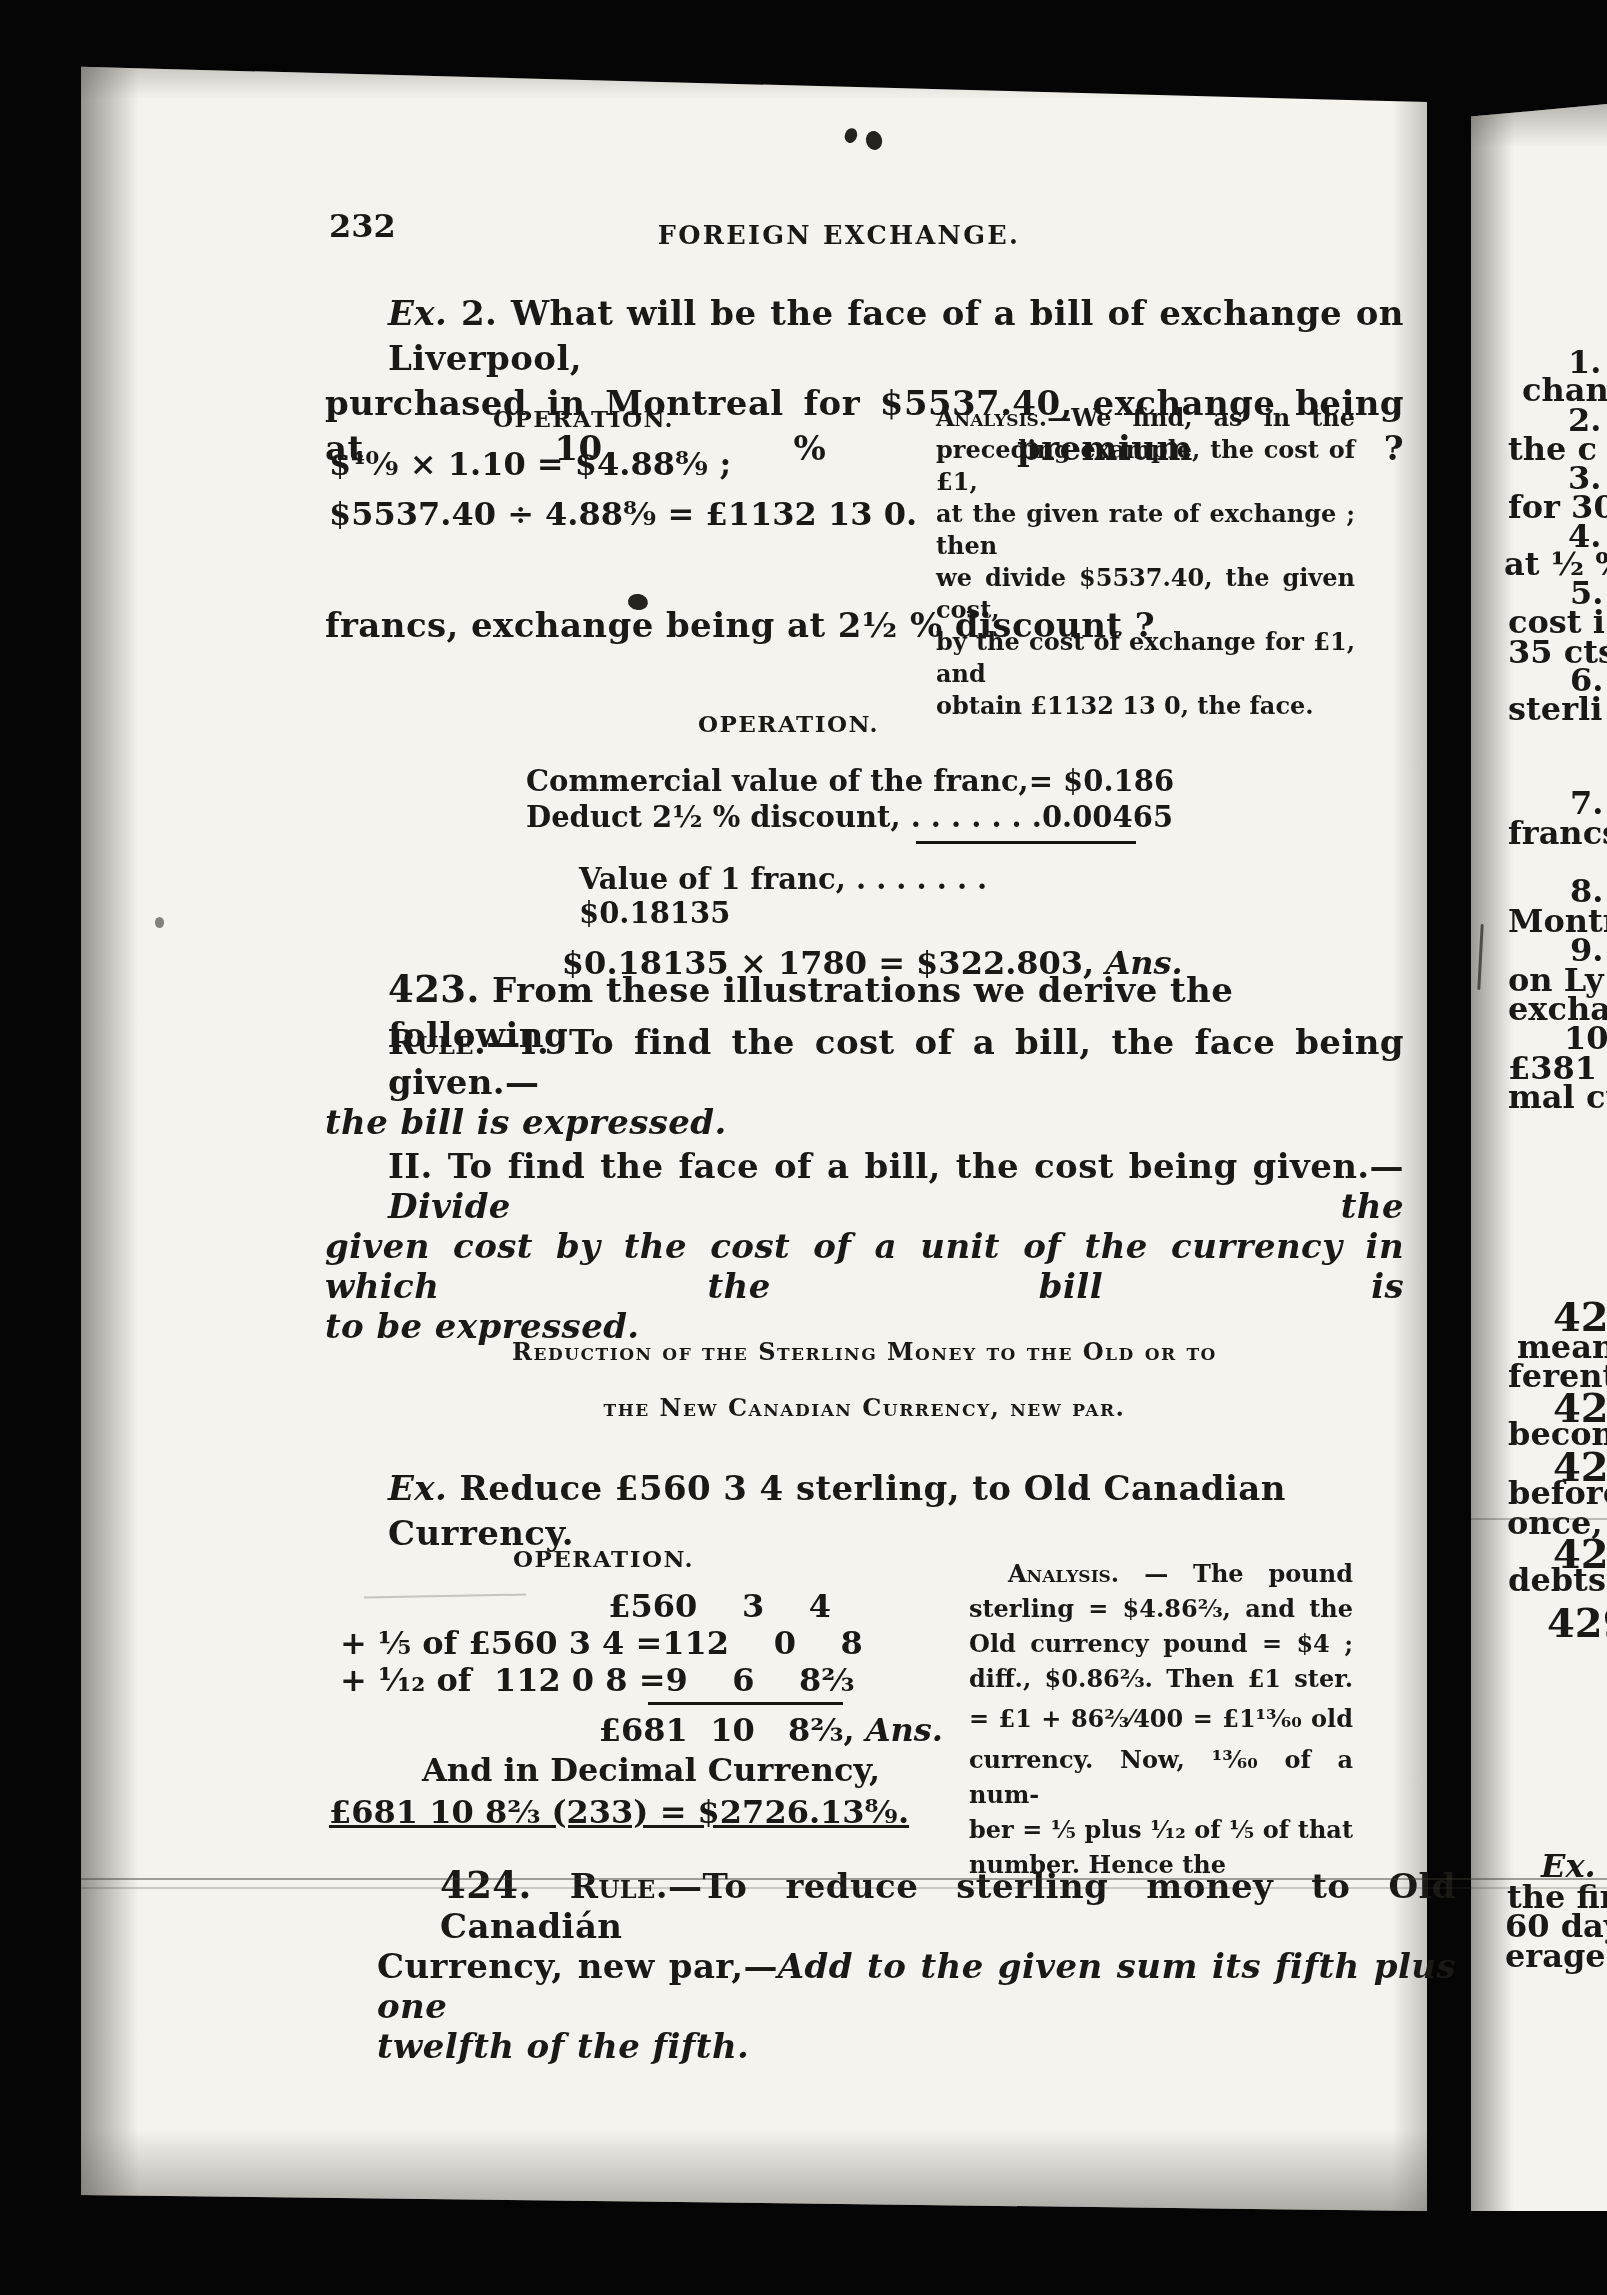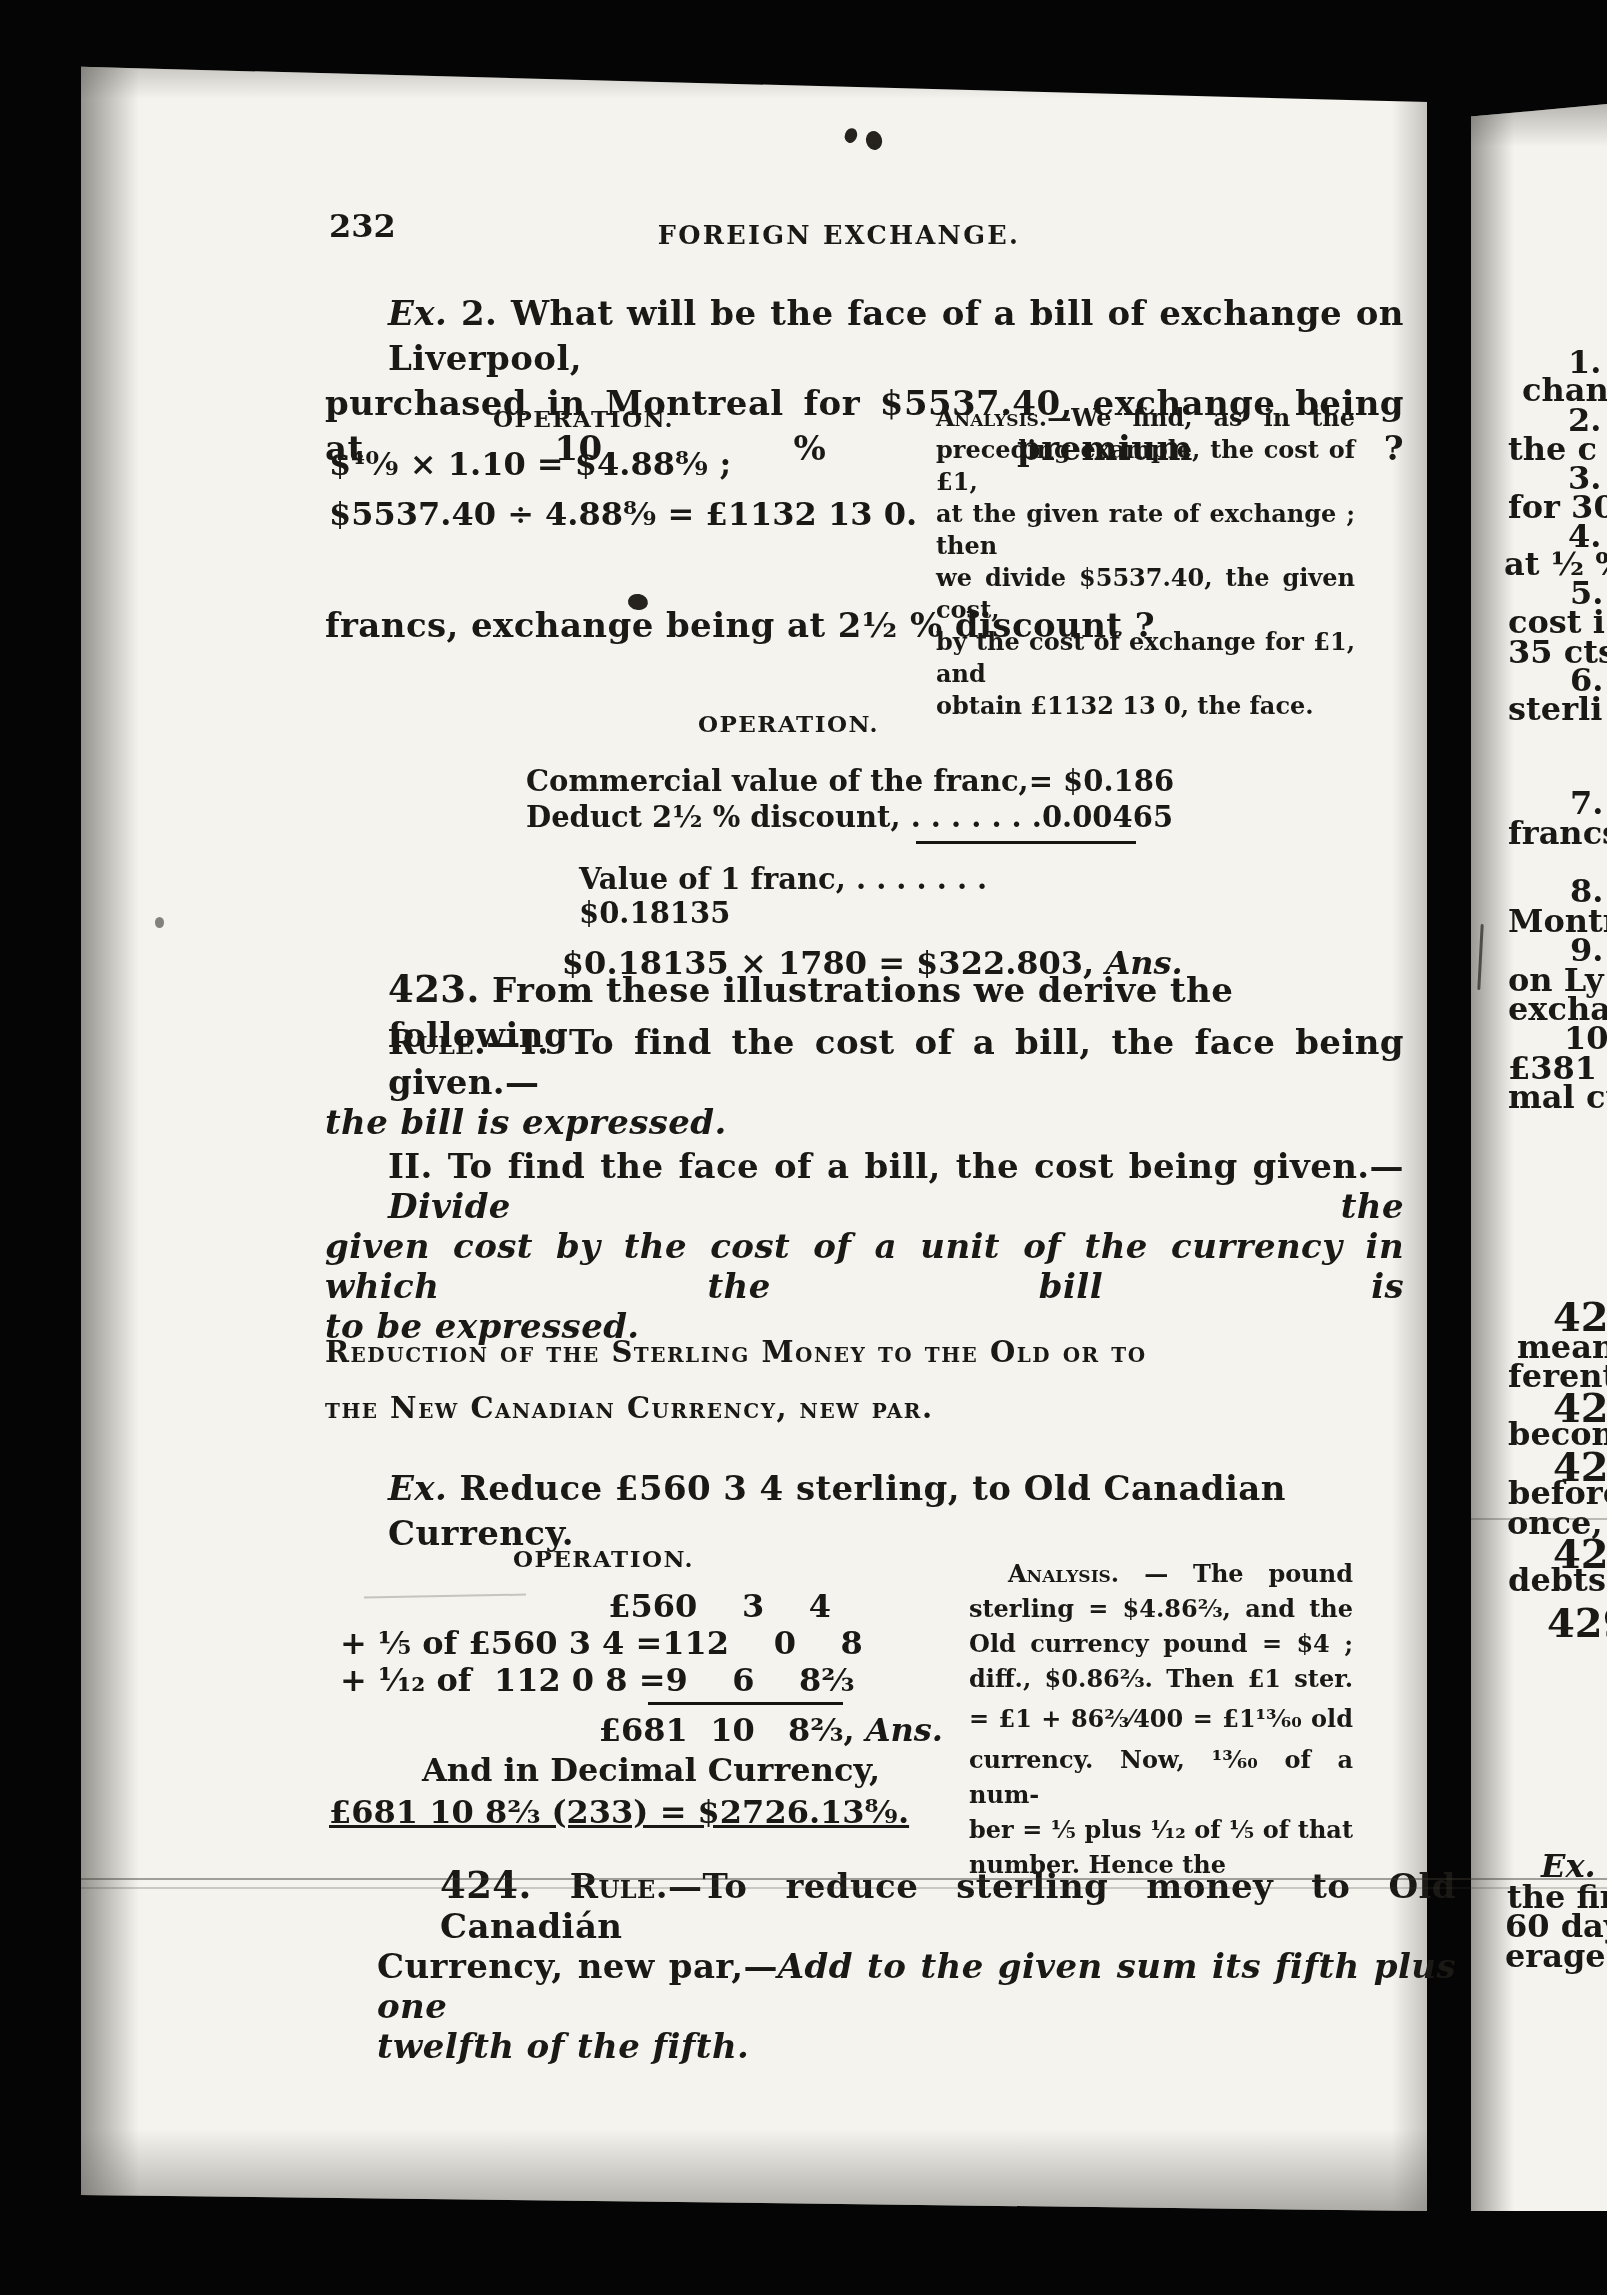--- a/index.html
+++ b/index.html
@@ -99,21 +99,21 @@
       <div class="jl ind"><span class="sc">Rule.—I.</span><span>  To find the cost of a bill,  the face being given.—</span></div>
       <div class="it">the bill is expressed.</div>
     </div>
 
     <div class="abs body-t" style="left:325px;top:1146px;width:1079px;line-height:40px;">
       <div class="jl ind"><span>II.  To find the face of a bill, the cost being given.—</span><span class="it">Divide the</span></div>
       <div class="jl it">given cost by the cost of a unit of the currency in which the bill is</div>
       <div class="it">to be expressed.</div>
     </div>
 
-    <div class="abs sc" style="left:325px;top:1324px;width:1079px;font-size:29px;font-weight:700;letter-spacing:1.5px;line-height:56px;">
+    <div class="abs sc" style="left:325px;top:1324px;width:1079px;text-align:center;font-size:24px;font-weight:700;letter-spacing:1.5px;line-height:56px;">
       <div>Reduction of the Sterling Money to the Old or to</div>
       <div>the New Canadian Currency, new par.</div>
     </div>
 
     <div class="abs body-t ind" style="left:325px;top:1466px;width:1079px;">
       <span class="it">Ex.</span><span> Reduce £560 3 4 sterling, to Old Canadian Currency.</span>
     </div>
 
     <div class="abs op-head" style="left:476px;top:1545px;width:255px;">OPERATION.</div>
     <div class="abs sumrow" style="left:340px;top:1587px;width:491px;justify-content:flex-end;">

